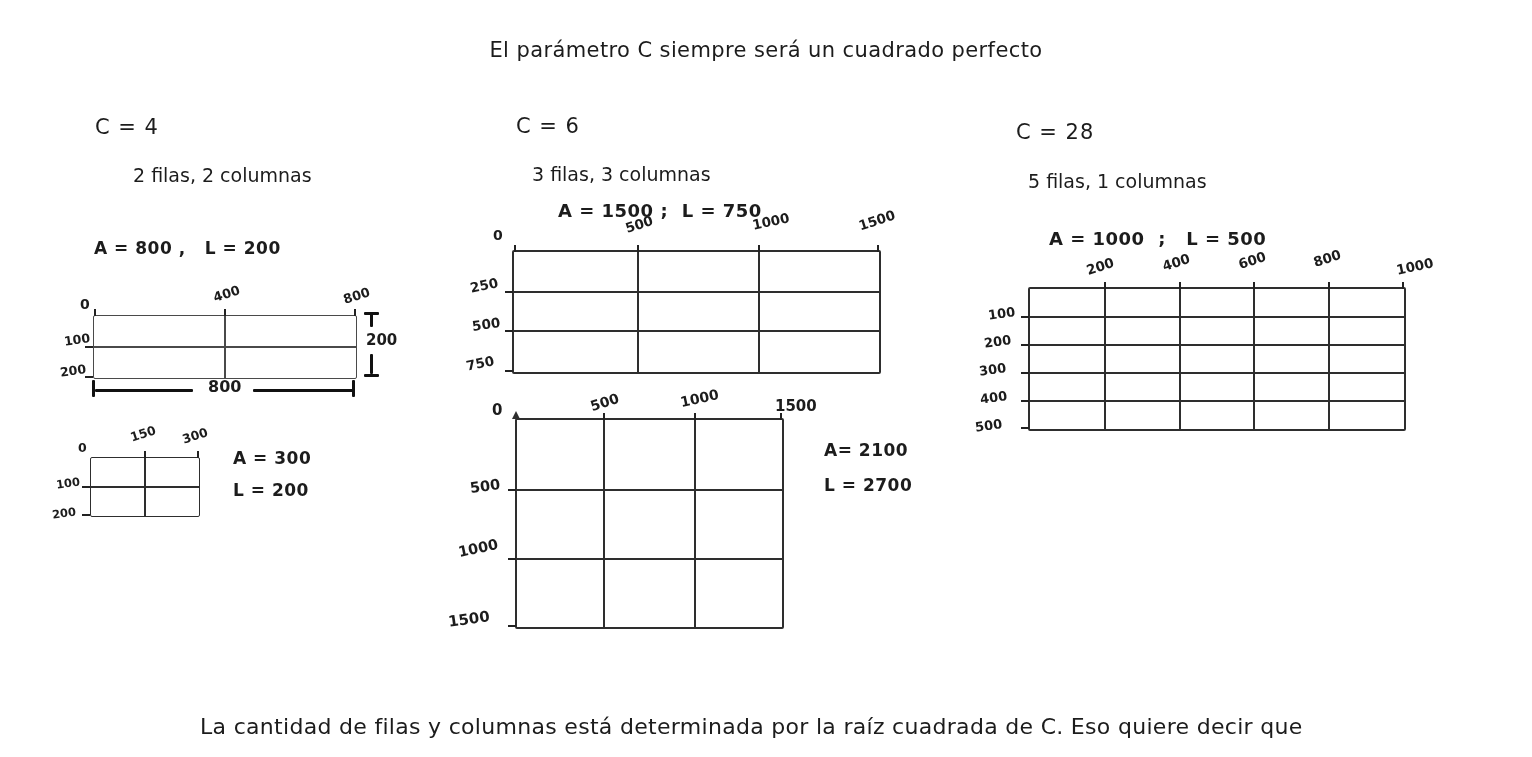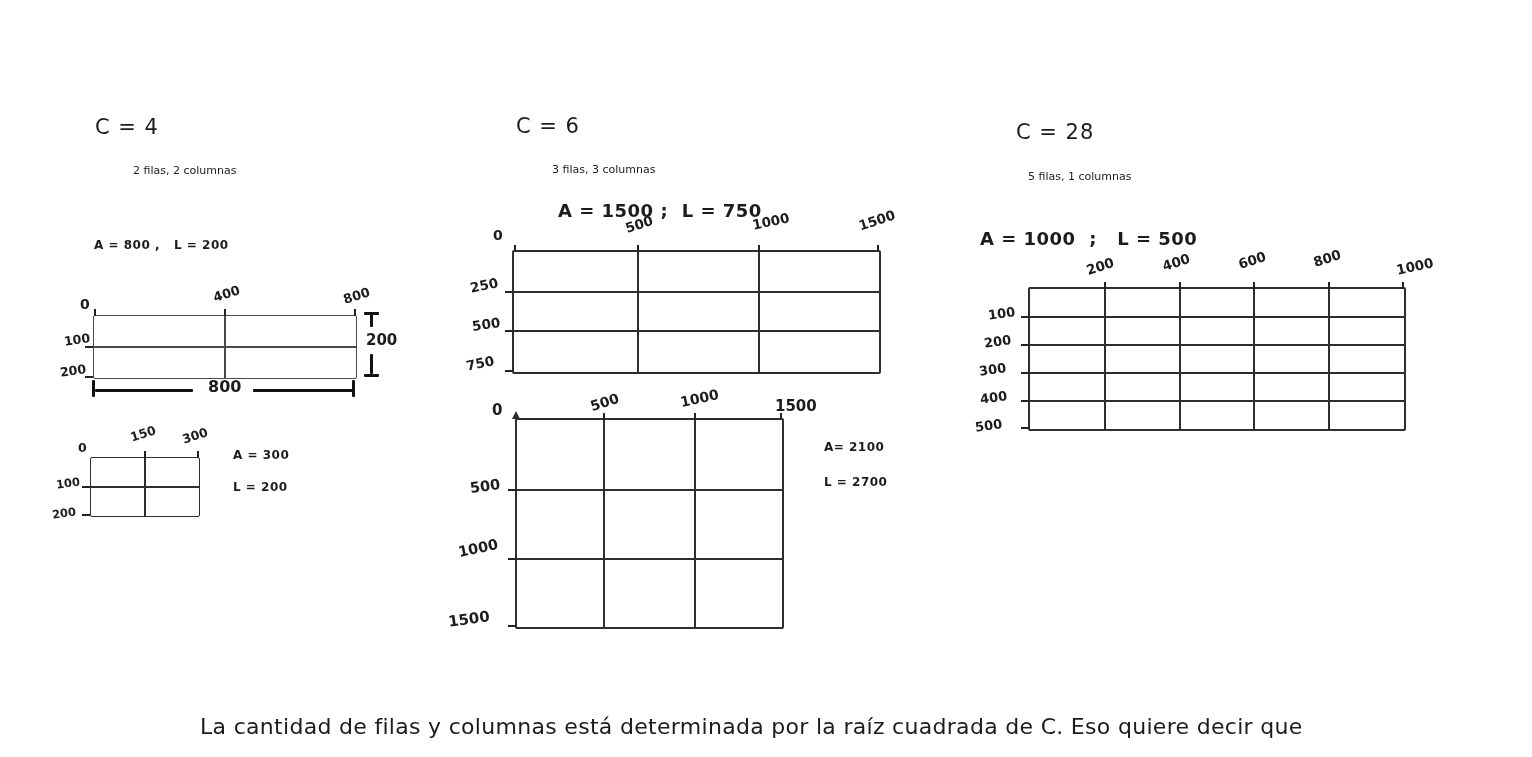--- a/index.html
+++ b/index.html
@@ -6,40 +6,41 @@
   #canvas{position:relative;width:1532px;height:757px;background:#fff;overflow:hidden;
           font-family:"DejaVu Sans","Liberation Sans",sans-serif;color:#1c1c1c;}
   .abs{position:absolute;white-space:pre;}
   .hw{color:#1c1c1c;}
   .num{font-weight:bold;}
   .rot18{transform:rotate(-18deg);}
   .rot12{transform:rotate(-12deg);}
   .rot8{transform:rotate(-8deg);}
   .title{font-size:21px;letter-spacing:.4px;}
   .heading{font-size:21px;letter-spacing:1px;}
-  .dims{font-size:11px;}
-  .formula{font-size:12px;font-weight:bold;letter-spacing:.5px;}
+  .dims{font-size:19px;}
+  .formula{font-size:17px;font-weight:bold;letter-spacing:.5px;}
   .gbox{position:absolute;border:2px solid #2e2e2e;border-radius:2px;}
   .gbox.thin{border-width:1.5px;border-color:#4a4a4a;}
   .vl{position:absolute;top:0;bottom:0;width:2px;background:#2e2e2e;}
   .hl{position:absolute;left:0;right:0;height:2px;background:#2e2e2e;}
   .thin .vl{width:1.5px;background:#4a4a4a;}
   .thin .hl{height:1.5px;background:#4a4a4a;}
   .tick-t{position:absolute;top:-7px;width:2px;height:7px;background:#222;}
   .tick-l{position:absolute;left:-9px;width:8px;height:2px;background:#222;}
   .axis{font-weight:bold;}
   .seg{position:absolute;background:#111;border-radius:1px;}
   .arrow-up{position:absolute;width:0;height:0;border-left:4px solid transparent;border-right:4px solid transparent;border-bottom:8px solid #2e2e2e;}
   .footer{font-size:22px;line-height:33px;letter-spacing:.3px;}
 </style>
 </head>
 <body>
 
 <div id="canvas">
 
+  <div class="abs hw title" style="left:0;right:0;top:38px;text-align:center;">El parámetro C siempre será un cuadrado perfecto</div>
 
   <div class="abs hw heading" style="left:95px;top:115px;">C = 4</div>
   <div class="abs hw dims" style="left:133px;top:164px;">2 filas, 2 columnas</div>
   <div class="abs hw formula" style="left:94px;top:238px;">A = 800 ,   L = 200</div>
 
   <div class="gbox thin" style="left:93px;top:315px;width:262px;height:62px;">
     <div class="vl" style="left:calc(50% - 1px);"></div>
     <div class="hl" style="top:calc(50% - 1px);"></div>
     <div class="tick-t" style="left:0;"></div>
     <div class="tick-t" style="left:calc(50% - 1px);"></div>
@@ -79,21 +80,21 @@
   </div>
   <div class="abs hw axis" style="left:78px;top:440px;font-size:12.5px;">0</div>
   <div class="abs hw axis rot18" style="left:130px;top:426px;font-size:12.5px;">150</div>
   <div class="abs hw axis rot18" style="left:182px;top:428px;font-size:12.5px;">300</div>
   <div class="abs hw axis rot8" style="left:56px;top:476px;font-size:11.5px;">100</div>
   <div class="abs hw axis rot8" style="left:52px;top:506px;font-size:11.5px;">200</div>
   <div class="abs hw formula" style="left:233px;top:448px;">A = 300</div>
   <div class="abs hw formula" style="left:233px;top:480px;">L = 200</div>
 
   <div class="abs hw heading" style="left:516px;top:114px;">C = 6</div>
-  <div class="abs hw dims" style="left:532px;top:163px;margin-left:20px;">3 filas, 3 columnas</div>
+  <div class="abs hw dims" style="left:532px;top:163px;">3 filas, 3 columnas</div>
   <div class="abs hw formula" style="left:558px;top:200px;font-size:18px;">A = 1500 ;  L = 750</div>
 
   <div class="gbox" style="left:512px;top:250px;width:365px;height:120px;">
     <div class="vl" style="left:calc(34% - 1px);"></div>
     <div class="vl" style="left:calc(67% - 1px);"></div>
     <div class="hl" style="top:calc(33% - 1px);"></div>
     <div class="hl" style="top:calc(66% - 1px);"></div>
     <div class="tick-t" style="left:0;"></div>
     <div class="tick-t" style="left:calc(34% - 1px);"></div>
     <div class="tick-t" style="left:calc(67% - 1px);"></div>
@@ -128,21 +129,21 @@
   <div class="abs hw axis" style="left:775px;top:397px;font-size:15px;">1500</div>
   <div class="abs hw axis" style="left:492px;top:401px;font-size:15px;">0</div>
   <div class="abs hw axis rot8" style="left:470px;top:478px;font-size:14.5px;">500</div>
   <div class="abs hw axis rot12" style="left:458px;top:540px;font-size:14.5px;">1000</div>
   <div class="abs hw axis rot8" style="left:448px;top:610px;font-size:15px;">1500</div>
   <div class="abs hw formula" style="left:824px;top:440px;">A= 2100</div>
   <div class="abs hw formula" style="left:824px;top:475px;">L = 2700</div>
 
   <div class="abs hw heading" style="left:1016px;top:120px;">C = 28</div>
   <div class="abs hw dims" style="left:1028px;top:170px;">5 filas, 1 columnas</div>
-  <div class="abs hw formula" style="left:980px;top:228px;font-size:18px;">A = 1000  ;   L = 500</div>
+  <div class="abs hw formula" style="left:1049px;top:228px;font-size:18px;">A = 1000  ;   L = 500</div>
 
   <div class="gbox" style="left:1028px;top:287px;width:374px;height:140px;">
     <div class="vl" style="left:calc(20% - 1px);"></div>
     <div class="vl" style="left:calc(40% - 1px);"></div>
     <div class="vl" style="left:calc(60% - 1px);"></div>
     <div class="vl" style="left:calc(80% - 1px);"></div>
     <div class="hl" style="top:calc(20% - 1px);"></div>
     <div class="hl" style="top:calc(40% - 1px);"></div>
     <div class="hl" style="top:calc(60% - 1px);"></div>
     <div class="hl" style="top:calc(80% - 1px);"></div>

